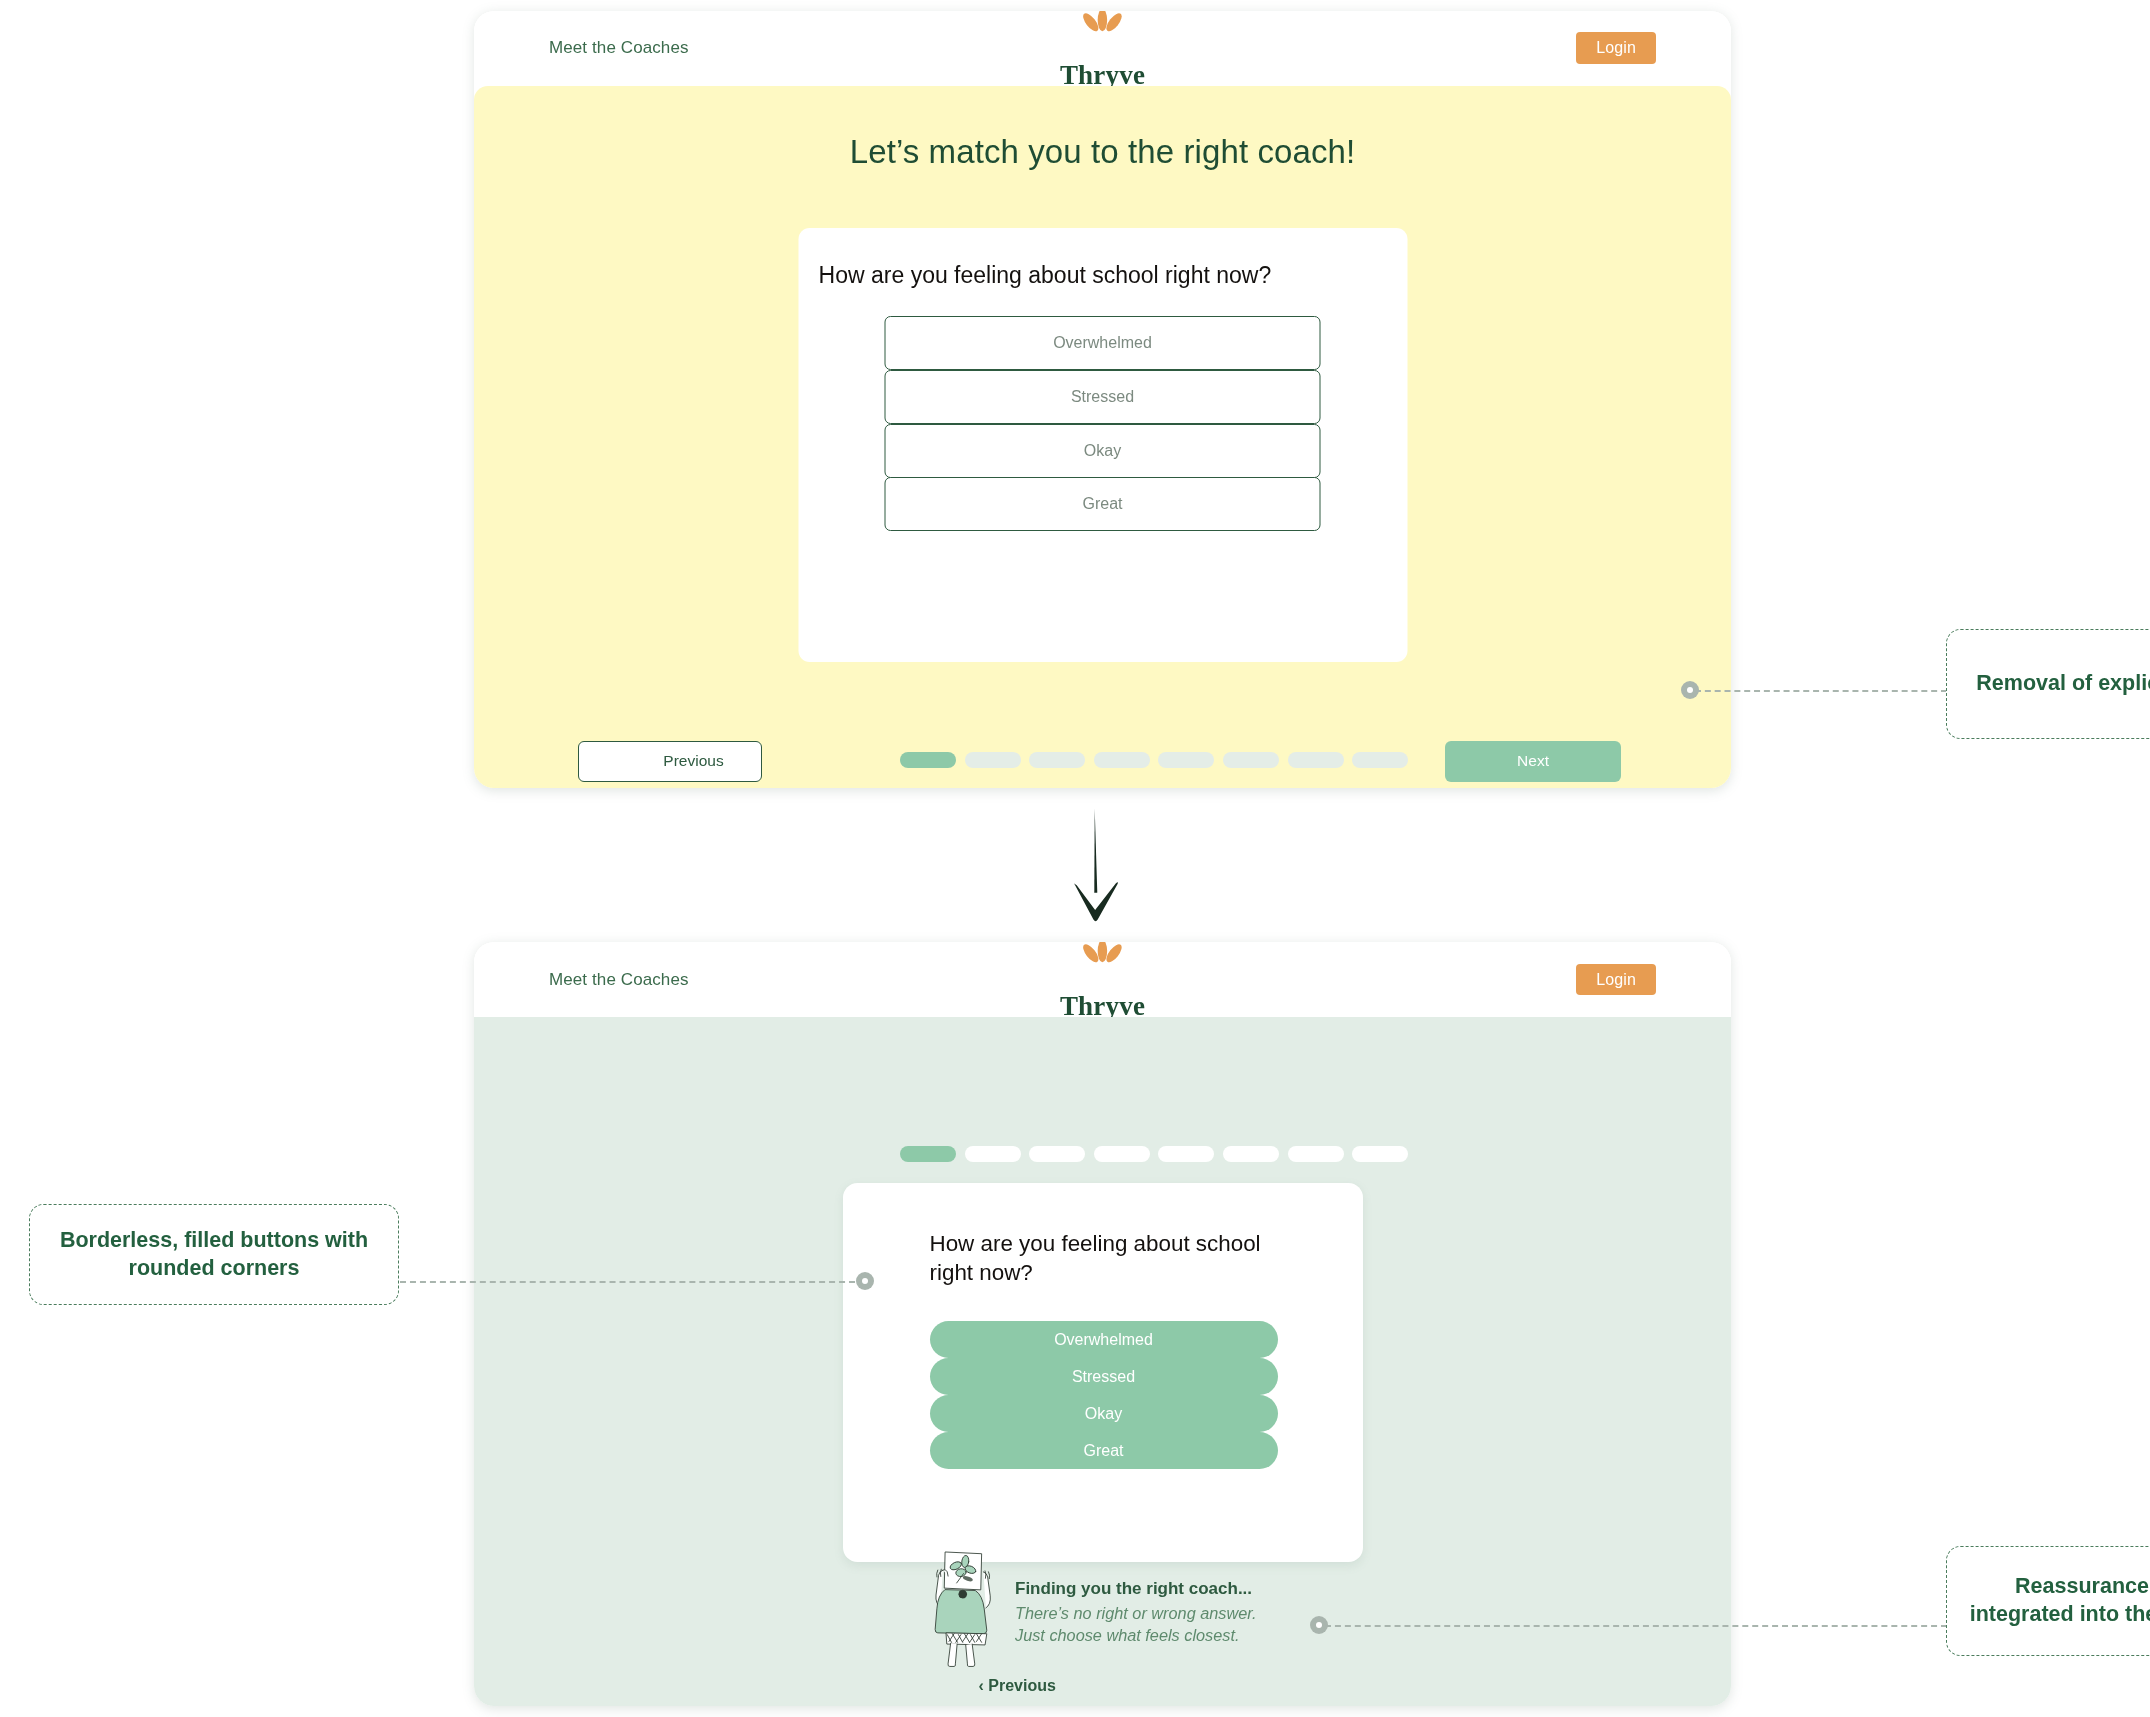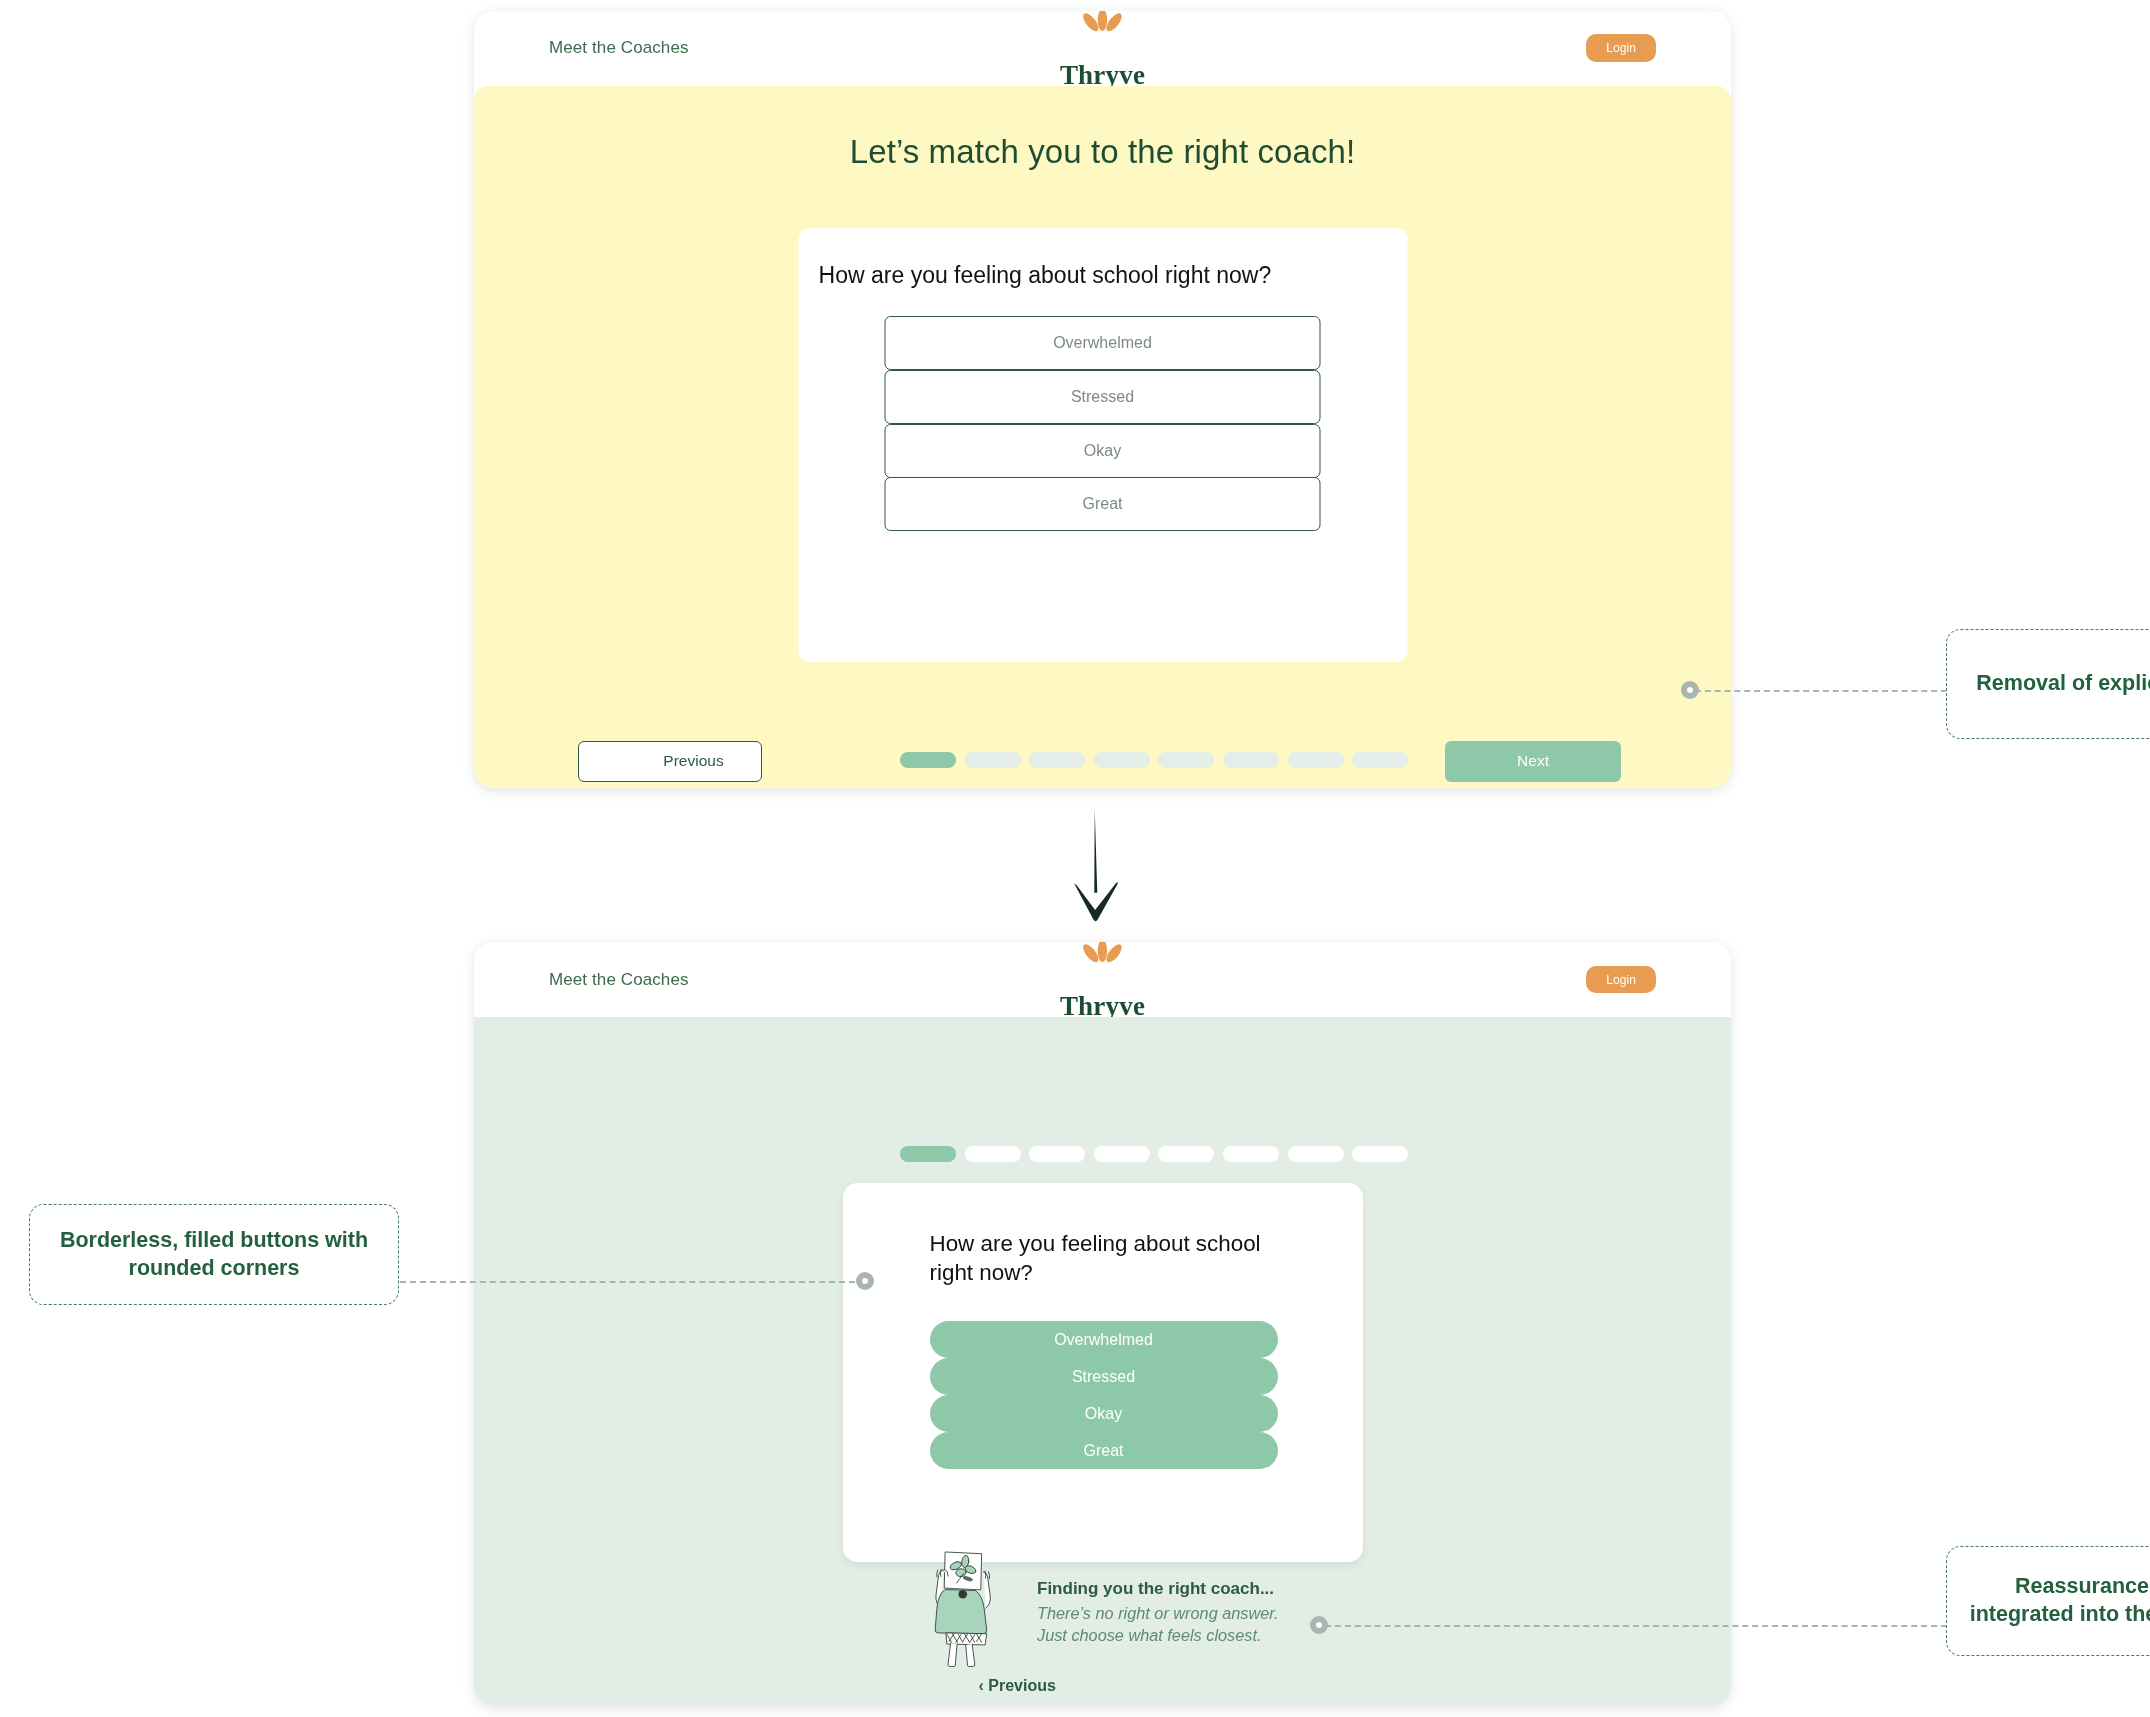--- a/index.html
+++ b/index.html
@@ -62,23 +62,23 @@
     font-size: 27px;
     color: #1F4D34;
     letter-spacing: 0.2px;
     margin-top: 32px;
   }
   .login-btn {
     position: absolute;
     right: 75px;
     background: #E79C51;
     color: #ffffff;
-    font-size: 12px;
+    font-size: 16px;
     border: none;
-    border-radius: 10px;
+    border-radius: 4px;
     padding: 6.9px 20px;
     cursor: pointer;
     letter-spacing: 0.1px;
   }
 
   .app-body { position: relative; width: 100%; }
   #body-before { height: 702px; background: #fef9c3; border-radius: 14px; }
   #body-after  { height: 689px; background: #E2EDE6; }
 
   
@@ -226,21 +226,21 @@
     white-space: nowrap;
     margin-left: 48px;
   }
 
   .reassure {
     position: absolute;
     left: 930px;
     top: 1545px;
     display: flex;
     align-items: flex-start;
-    gap: 33px;
+    gap: 11px;
   }
   .reassure-illo { width: 74px; height: 125px; display: block; }
   .reassure-copy { padding-top: 34px; }
   .reassure-title {
     font-size: 17px;
     font-weight: bold;
     color: #2E5A40;
     margin-bottom: 4.3px;
     white-space: nowrap;
   }

